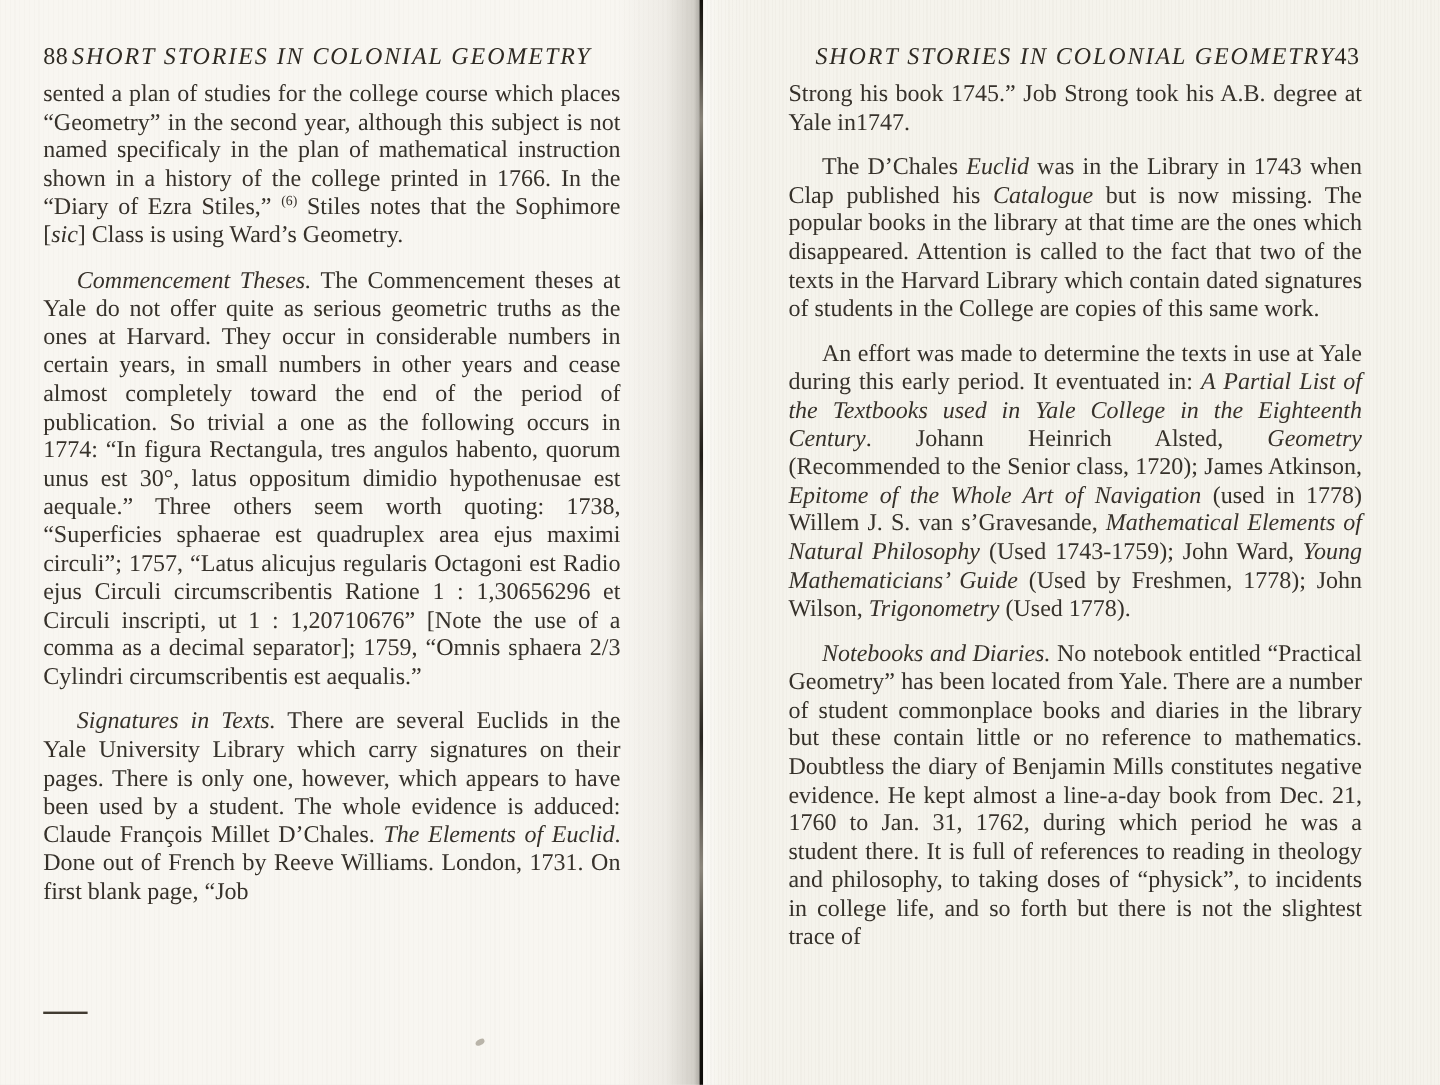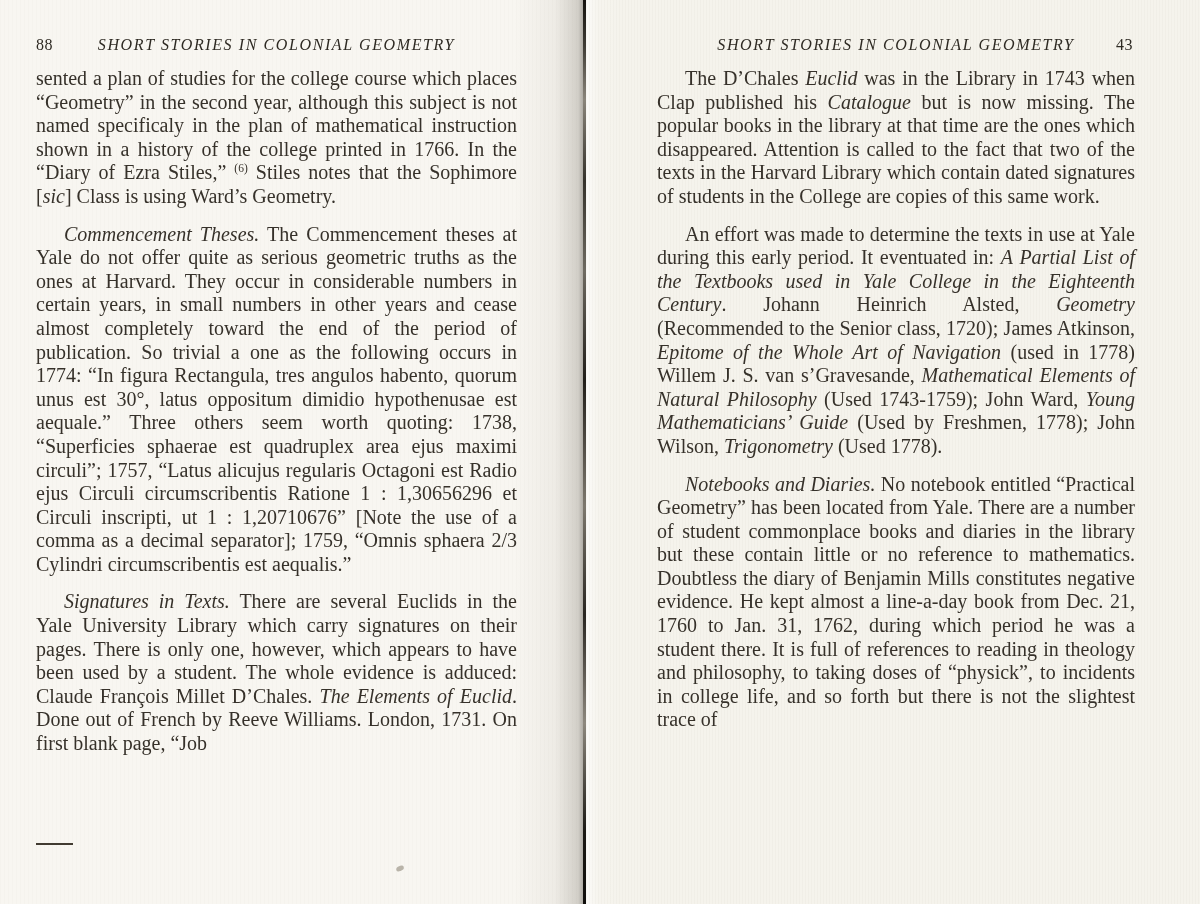--- a/index.html
+++ b/index.html
@@ -37,21 +37,21 @@
   .gutter-line {
     position: absolute; top: 0; left: 583px; width: 3px; height: 904px;
     background: linear-gradient(180deg,
       #14120e 0%, #3e3b34 5%, #8a857b 11%, #35322b 20%, #6e6a61 30%,
       #211e19 42%, #7d786e 56%, #292621 68%, #8d887e 80%, #1b1914 92%, #0f0e0b 100%);
   }
 
   
   .running-head {
     position: absolute; top: 36px; height: 20px;
-    font-size: 16px; letter-spacing: 1.6px; color: #2e2a23;
+    font-size: 20px; letter-spacing: 1.6px; color: #2e2a23;
   }
   .rh-left  { left: 36px;  width: 481px; }
   .rh-right { left: 71px;  width: 478px; }
   .running-head .head-title { display: block; text-align: center; font-style: italic; }
   .running-head .pagenum { position: absolute; top: 0; letter-spacing: 0.5px; }
   .rh-left  .pagenum { left: 0; }
   .rh-right .pagenum { right: 2px; }
 
   
   .page-body {
@@ -110,19 +110,20 @@
 
   <div class="gutter-line"></div>
 
   <section class="page page-right">
     <header class="running-head rh-right">
       <span class="head-title">SHORT STORIES IN COLONIAL GEOMETRY</span>
       <span class="pagenum">43</span>
     </header>
 
     <div class="page-body pb-right">
+      <p class="para"><span>Strong his book 1745.”  Job Strong took his A.B. degree at Yale in1747.</span></p>
       <p class="para indent"><span>The D’Chales </span><i>Euclid</i><span> was in the Library in 1743 when Clap published his </span><i>Catalogue</i><span> but is now missing.  The popular books in the library at that time are the ones which disappeared.  Attention is called to the fact that two of the texts in the Harvard Library which contain dated signatures of students in the College are copies of this same work.</span></p>
       <p class="para indent"><span>An effort was made to determine the texts in use at Yale during this early period.  It eventuated in: </span><i>A Partial List of the Textbooks used in Yale College in the Eighteenth Century</i><span>.  Johann Heinrich Alsted, </span><i>Geometry</i><span> (Recommended to the Senior class, 1720); James Atkinson, </span><i>Epitome of the Whole Art of Navigation</i><span> (used in 1778) Willem J. S. van s’Gravesande, </span><i>Mathematical Elements of Natural Philosophy</i><span> (Used 1743-1759); John Ward, </span><i>Young Mathematicians’ Guide</i><span> (Used by Freshmen, 1778); John Wilson, </span><i>Trigonometry</i><span> (Used 1778).</span></p>
       <p class="para indent"><i>Notebooks and Diaries.</i><span>  No notebook entitled “Practical Geometry” has been located from Yale.  There are a number of student commonplace books and diaries in the library but these contain little or no reference to mathematics.  Doubtless the diary of Benjamin Mills constitutes negative evidence.  He kept almost a line-a-day book from Dec. 21, 1760 to Jan. 31, 1762, during which period he was a student there.  It is full of references to reading in theology and philosophy, to taking doses of “physick”, to incidents in college life, and so forth but there is not the slightest trace of</span></p>
     </div>
   </section>
 
 </div>
 
 </body></html>

